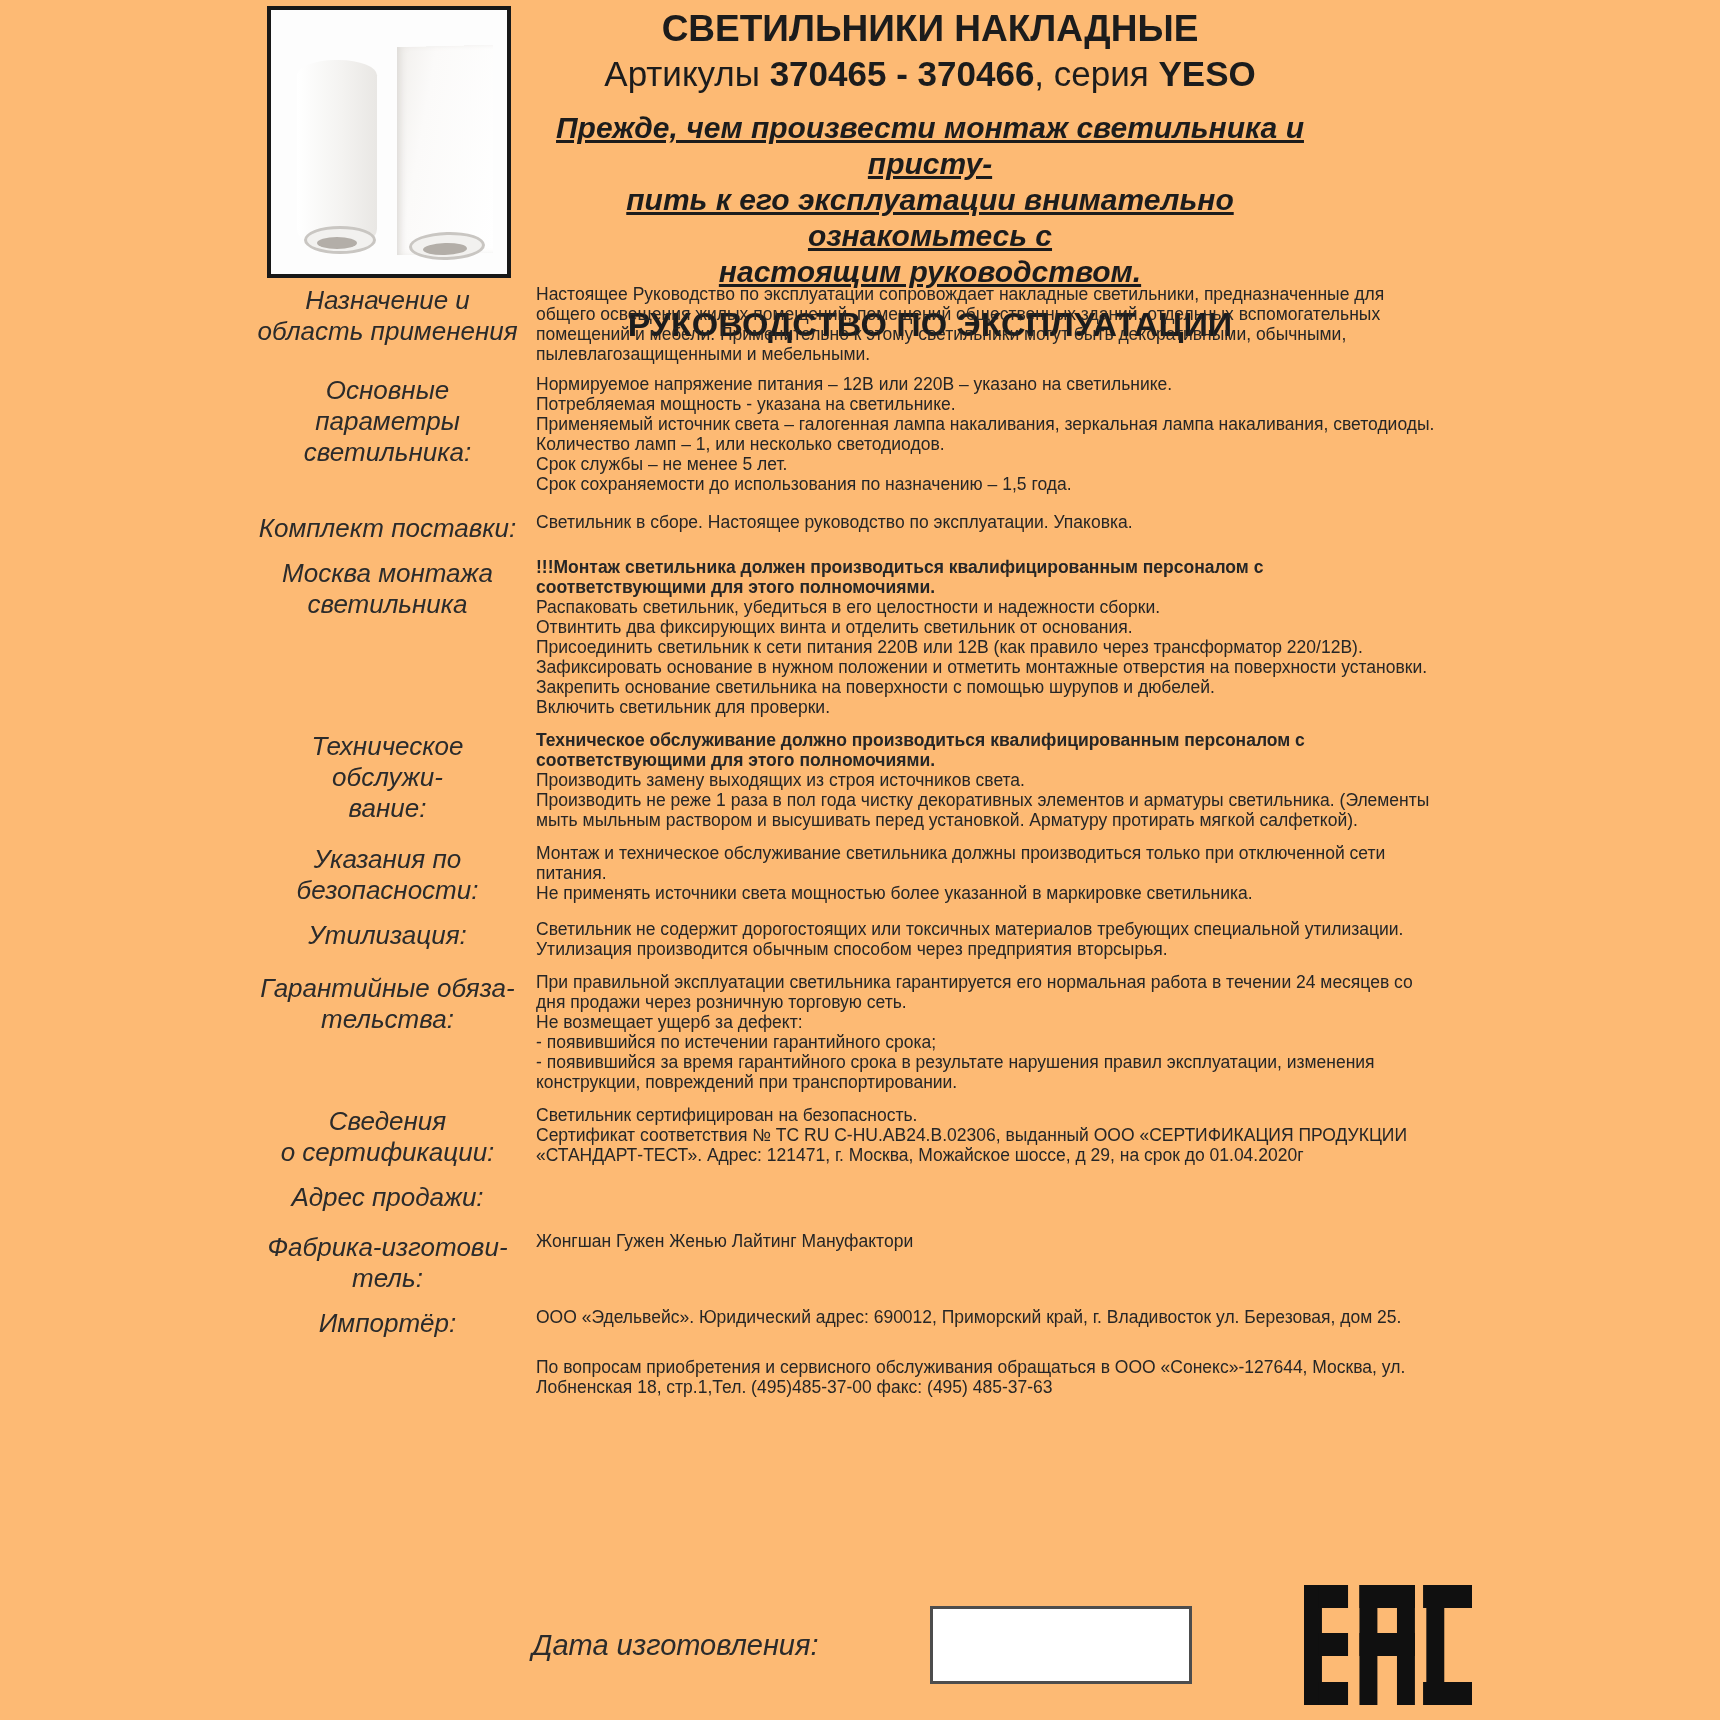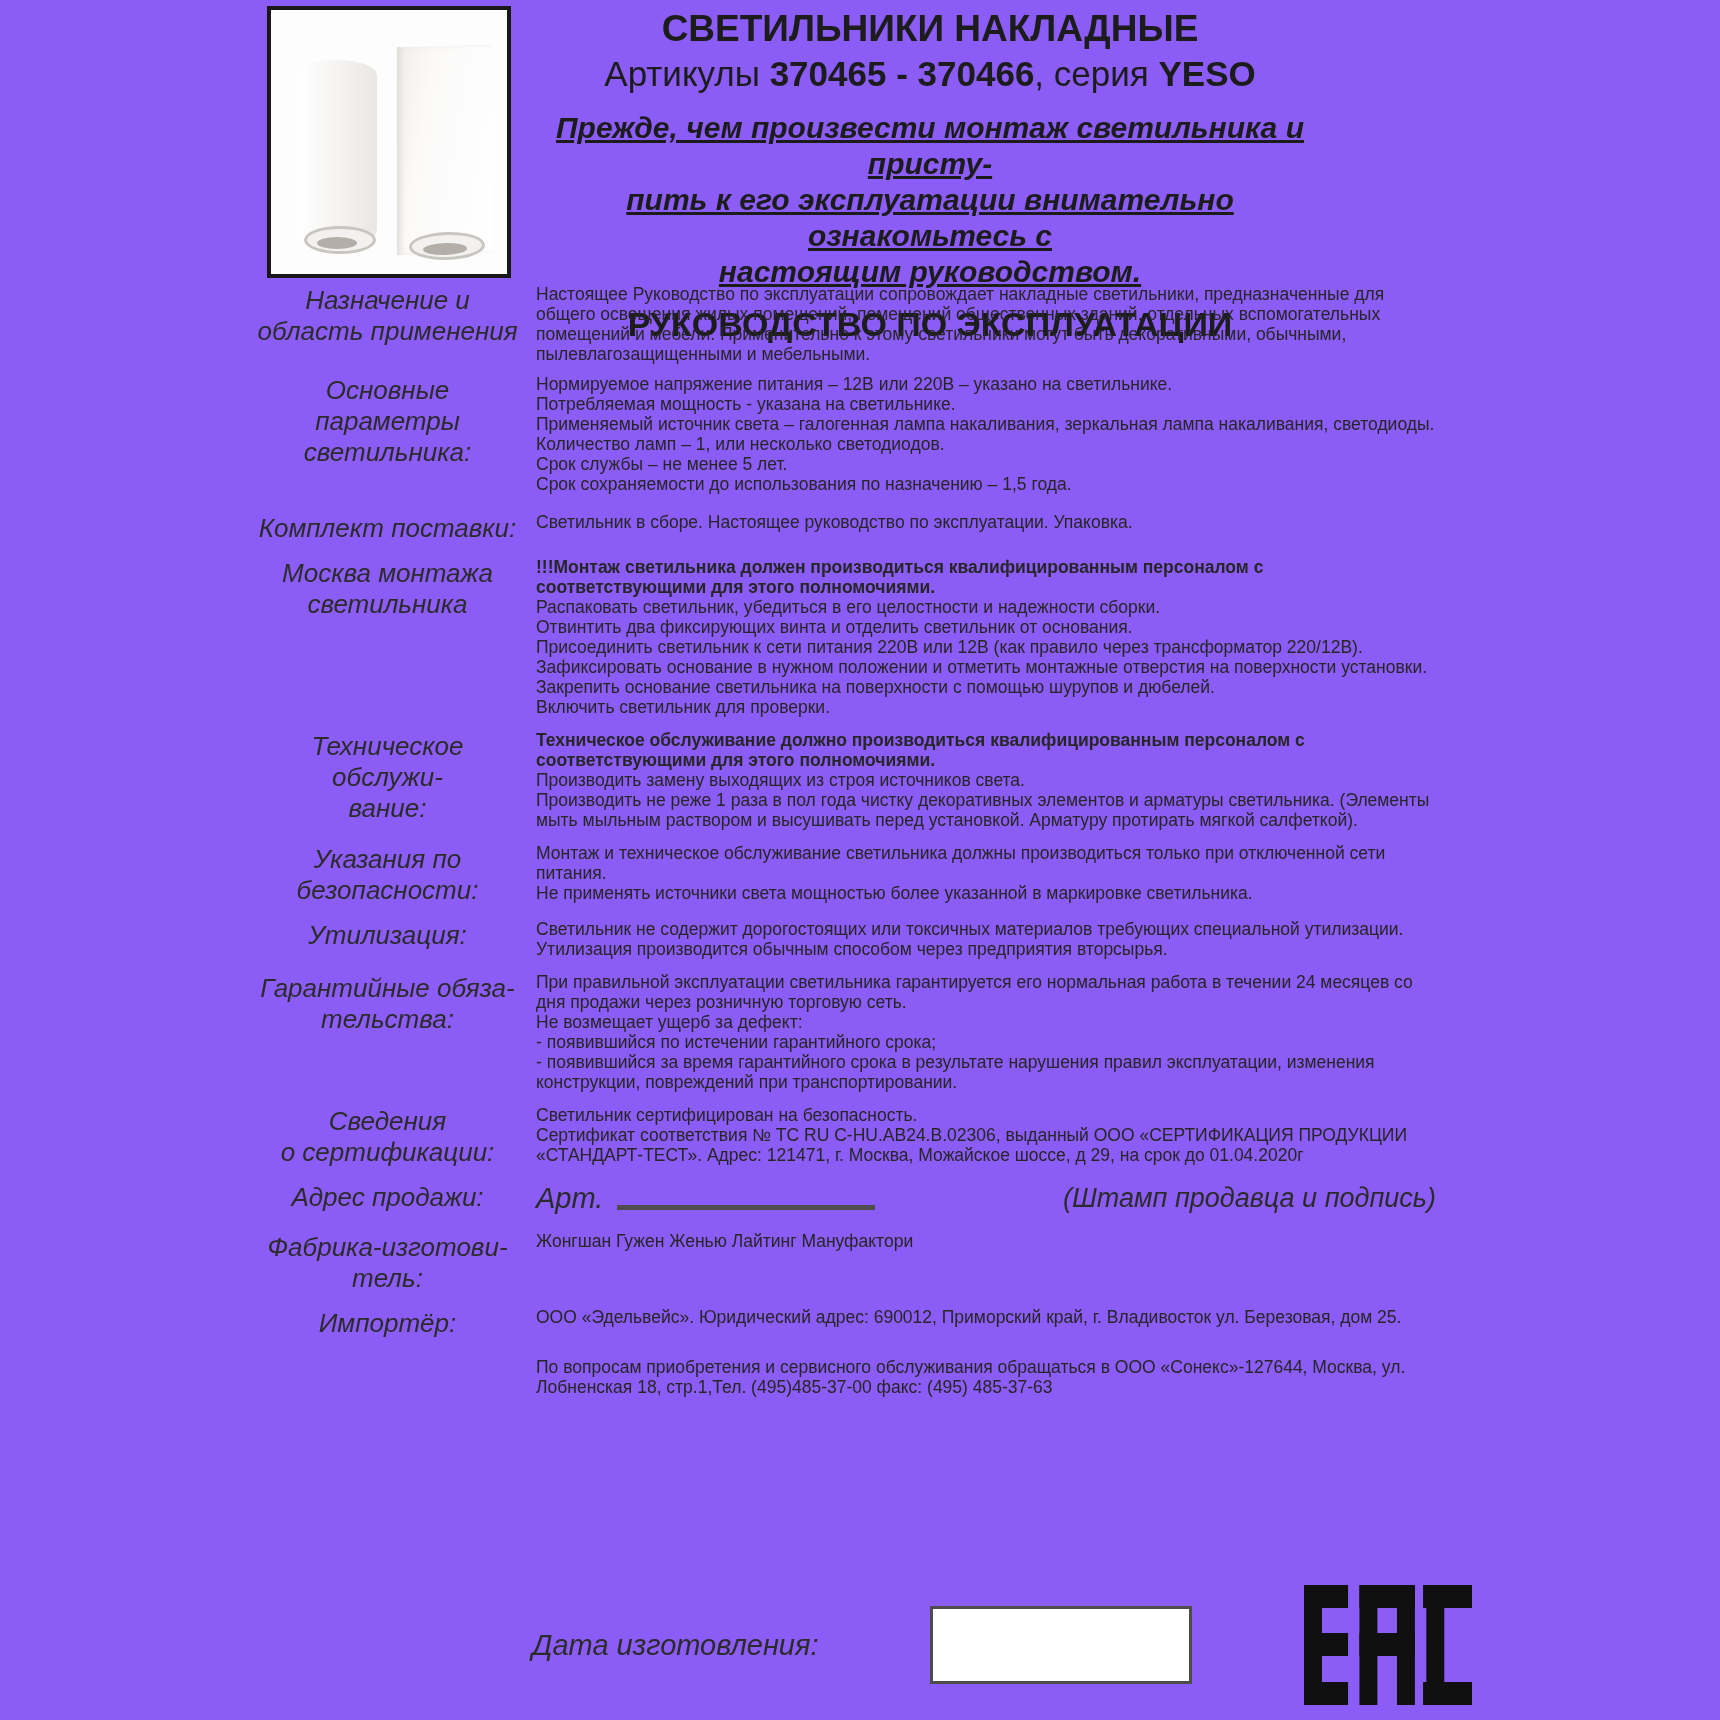--- a/index.html
+++ b/index.html
@@ -1,19 +1,19 @@
 <!DOCTYPE html>
 <html lang="ru"><head>
 <meta charset="utf-8">
 <style>
   html,body{margin:0;padding:0;background:#ffffff;}
   .page{
     position:relative;
     width:1720px;height:1720px;
-    background:#8b5cf6;
+    background:#fdba74;
     font-family:"Liberation Sans","DejaVu Sans",sans-serif;
     color:#222;
     overflow:hidden;
   }
   
   .product-box{
     position:absolute;left:267px;top:6px;width:236px;height:264px;
     border:4px solid #181818;background:#fdfdfd;
   }
   .lamp-cyl{
@@ -203,27 +203,20 @@
       <div class="sec-label">Сведения
 о сертификации:</div>
       <div class="sec-body">
         <p>Светильник сертифицирован на безопасность.</p>
         <p>Сертификат соответствия № TC RU C-HU.AB24.B.02306, выданный ООО «СЕРТИФИКАЦИЯ ПРОДУКЦИИ «СТАНДАРТ-ТЕСТ». Адрес: 121471, г. Москва, Можайское шоссе, д 29, на срок до 01.04.2020г</p>
       </div>
     </div>
 
     <div class="section mb-md">
       <div class="sec-label">Адрес продажи:</div>
-      <div class="sec-body sale-row">
-        <span class="art-wrap">
-          <span class="art-label">Арт.</span>
-          <span class="art-line"></span>
-        </span>
-        <span class="stamp-note">(Штамп продавца и подпись)</span>
-      </div>
     </div>
 
     <div class="section">
       <div class="sec-label">Фабрика-изготови-
 тель:</div>
       <div class="sec-body">
         <p>Жонгшан Гужен Женью Лайтинг Мануфактори</p>
       </div>
     </div>
 

